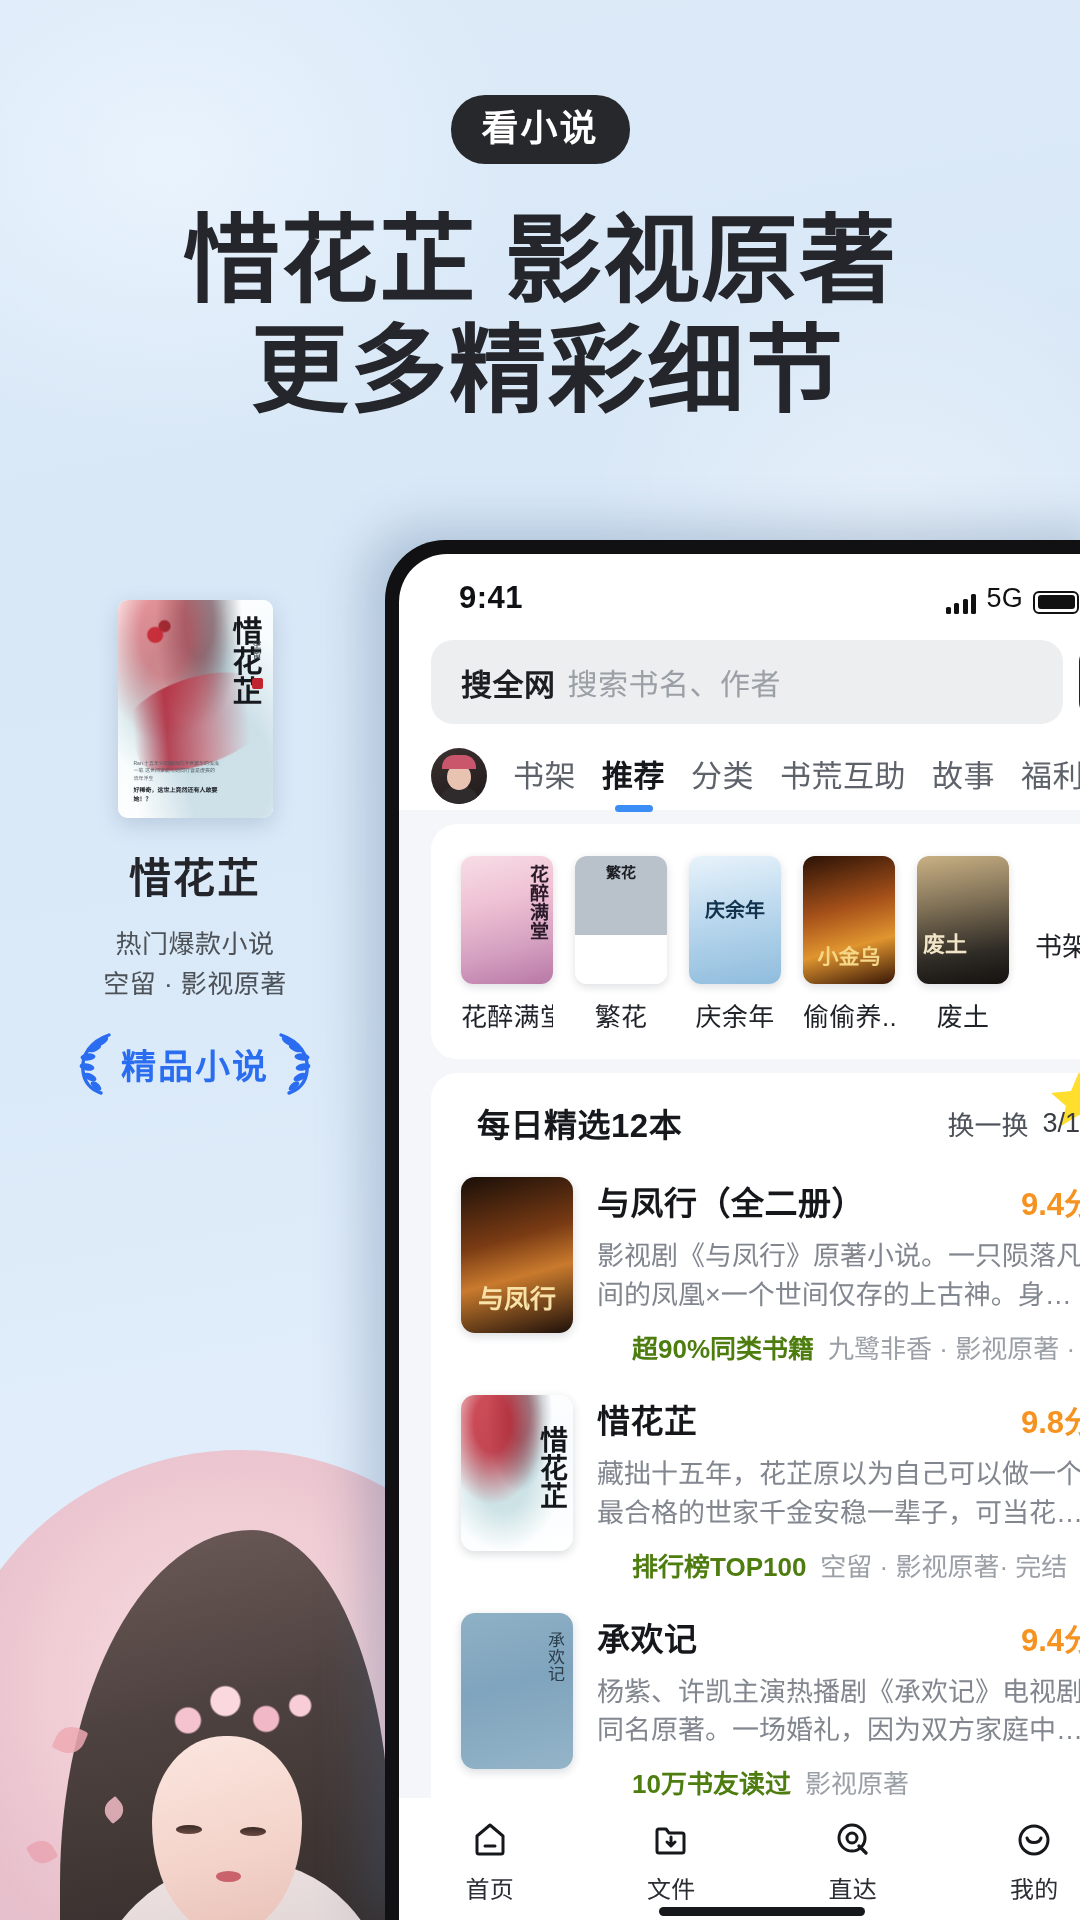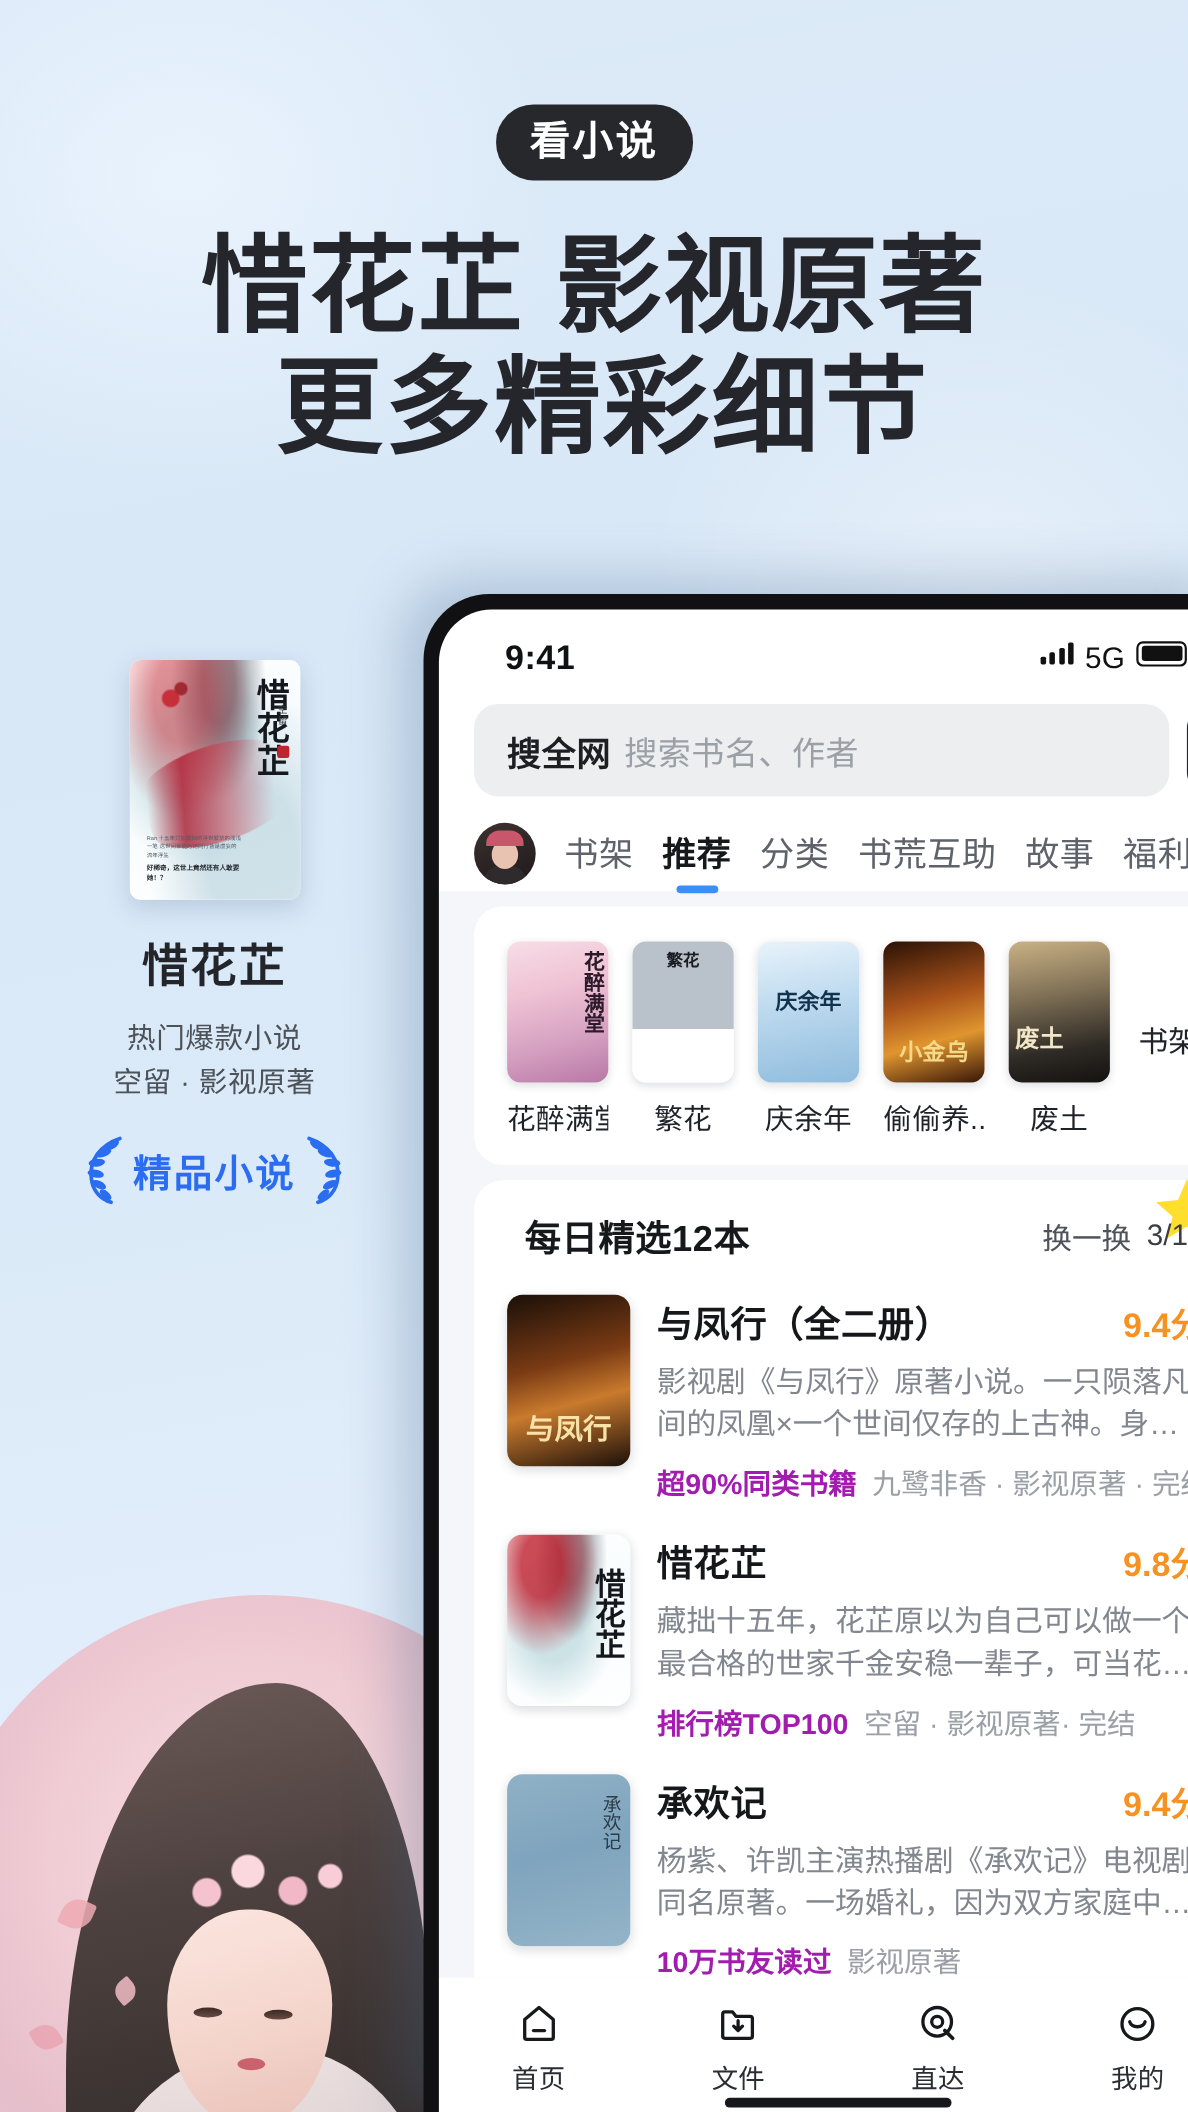--- a/index.html
+++ b/index.html
@@ -93,21 +93,21 @@
   
   .phone{position:absolute;left:385px;top:540px;width:740px;height:1390px;z-index:10;}
   .phone-frame{position:absolute;inset:0;background:#111113;border-radius:60px 0 0 0;
     padding:14px 0 0 14px;box-shadow:-22px -14px 48px rgba(70,100,140,.28);}
   .phone-screen{width:726px;height:1376px;background:#fff;border-radius:48px 0 0 0;overflow:hidden;position:relative;}
 
   
   .statusbar{height:74px;display:flex;align-items:center;justify-content:space-between;
     padding:14px 46px 0 60px;}
   .sb-time{font-size:31px;font-weight:700;color:#101114;letter-spacing:.5px;}
-  .sb-right{display:flex;align-items:flex-start;gap:10px;}
+  .sb-right{display:flex;align-items:flex-end;gap:10px;}
   .bars{display:flex;align-items:flex-end;gap:3.5px;height:21px;}
   .bars i{display:block;width:5px;background:#111;border-radius:1.5px;}
   .bars i:nth-child(1){height:7px;}
   .bars i:nth-child(2){height:11px;}
   .bars i:nth-child(3){height:15px;}
   .bars i:nth-child(4){height:20px;}
   .net{font-size:27px;font-weight:500;color:#111;letter-spacing:.3px;}
   .batt{width:46px;height:23px;border:2.5px solid #111;border-radius:6px;padding:2.5px;position:relative;}
   .batt::after{content:"";position:absolute;right:-6px;top:7px;width:3px;height:9px;background:#111;border-radius:0 2px 2px 0;}
   .batt i{display:block;height:100%;width:100%;background:#111;border-radius:3px;}
@@ -175,21 +175,21 @@
   .bookrow{display:flex;gap:24px;padding:26px 0 4px;}
   .bk-cover{width:112px;height:156px;border-radius:14px;flex:0 0 auto;overflow:hidden;position:relative;
     box-shadow:0 3px 10px rgba(20,30,50,.16);}
   .bk-main{flex:1;min-width:0;}
   .bk-topline{display:flex;align-items:baseline;justify-content:space-between;gap:14px;}
   .bk-title{font-size:33px;font-weight:700;color:#15171b;letter-spacing:.5px;white-space:nowrap;}
   .bk-score{font-size:31px;font-weight:700;color:#f59220;white-space:nowrap;}
   .bk-desc{margin-top:12px;font-size:27px;line-height:1.44;color:#82878f;
     display:-webkit-box;-webkit-line-clamp:2;-webkit-box-orient:vertical;overflow:hidden;}
   .bk-meta{margin-top:13px;font-size:26px;color:#9ba0a7;white-space:nowrap;overflow:hidden;}
-  .bk-tag{color:#a21caf;font-weight:700;margin-right:14px;}
+  .bk-tag{color:#4d7c0f;font-weight:700;margin-right:14px;margin-left:35px;}
 
   .bc1{background:linear-gradient(165deg,#1a0f08 0%,#7a3b14 40%,#c97a2d 62%,#1c100a 100%);}
   .bc1::after{content:"与凤行";position:absolute;left:50%;transform:translateX(-50%);bottom:18px;
     font-family:"Liberation Serif",serif;font-weight:700;font-size:26px;color:#f8e2a8;white-space:nowrap;}
   .bc2{background:
       radial-gradient(ellipse at 28% 18%,rgba(190,30,45,.8) 0 16%,rgba(190,30,45,0) 45%),
       radial-gradient(ellipse at 52% 12%,rgba(40,48,60,.5) 0 13%,rgba(40,48,60,0) 40%),
       radial-gradient(ellipse at 38% 55%,rgba(160,200,205,.5) 0 24%,rgba(160,200,205,0) 58%),
       linear-gradient(165deg,#ffffff 0%,#f6fbfd 45%,#ffffff 100%);}
   .bc2::after{content:"惜花芷";position:absolute;right:8px;top:30px;width:30px;writing-mode:vertical-rl;

